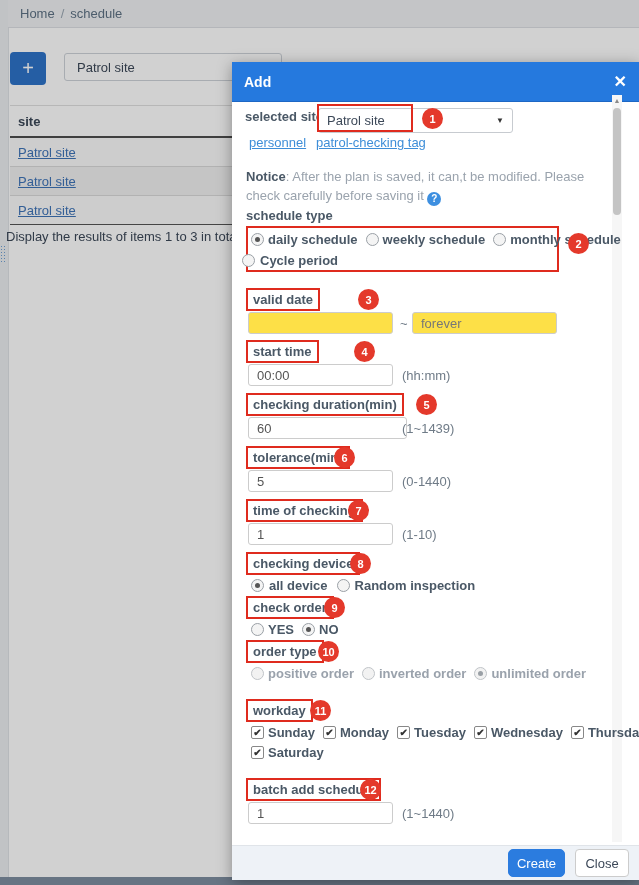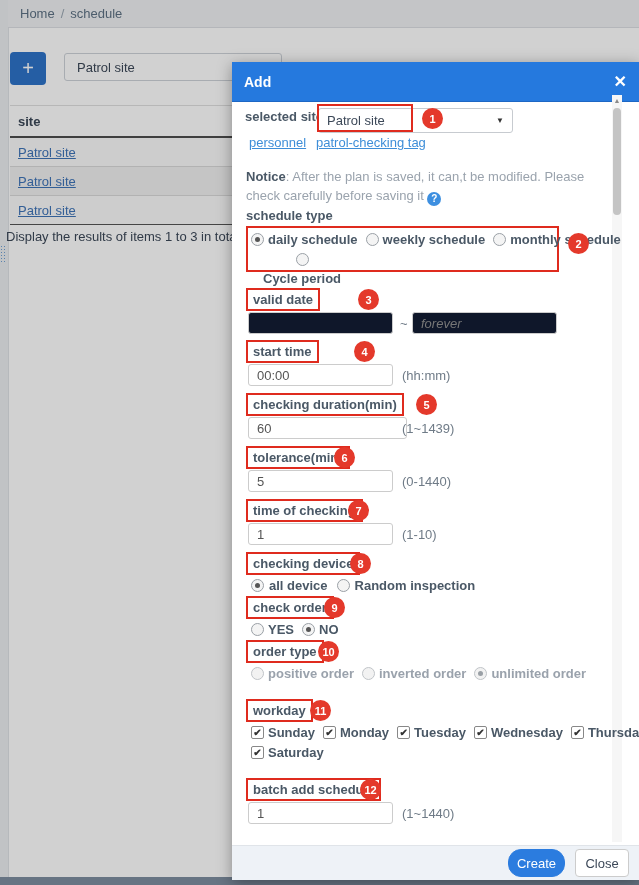--- a/index.html
+++ b/index.html
@@ -39,40 +39,40 @@
     display:flex;align-items:center;justify-content:space-between;padding:0 12px;box-sizing:border-box;}
   .modal-title{color:#fff;font-size:14px;font-weight:bold;}
   .modal-close{color:#fff;font-size:16px;font-weight:bold;line-height:1;}
   .lbl{font-weight:bold;color:#4a5866;font-size:13px;white-space:nowrap;}
   .redbox{border:2px solid #df2b1e;box-sizing:border-box;}
   .lblbox{display:flex;align-items:center;padding:0 5px;height:23px;}
   .badge{width:21px;height:21px;border-radius:50%;background:#e4392b;color:#fff;font-size:11px;font-weight:bold;
     display:flex;align-items:center;justify-content:center;}
   .inp{border:1px solid #ccc;border-radius:3px;font-size:13px;color:#555;padding:0 8px;height:22px;box-sizing:border-box;
     font-family:"Liberation Sans",sans-serif;background:#fff;}
-  .inp.disabled{background:#0f172a;color:#777;font-style:italic;}
+  .inp.disabled{background:#fde047;color:#777;}
   .hint{color:#6f7b87;font-size:13px;}
   .blue-link{color:#3e8ed8;font-size:13px;text-decoration:underline;}
   .notice-text{font-size:13px;color:#9aa3ad;line-height:19px;}
   .help-icon{display:inline-flex;width:14px;height:14px;border-radius:50%;background:#3d8fe0;color:#fff;
     font-size:10px;font-weight:bold;align-items:center;justify-content:center;vertical-align:-2px;}
   .opt-row{display:flex;align-items:center;gap:5px;font-size:13px;font-weight:bold;color:#4a5866;}
   .radio{width:13px;height:13px;border-radius:50%;border:1px solid #9aa0a6;background:#f4f4f4;box-sizing:border-box;position:relative;flex:none;}
   .radio.checked::after{content:"";position:absolute;left:3px;top:3px;width:5px;height:5px;border-radius:50%;background:#555;}
   .radio.dim{border-color:#c0c4c8;background:#f2f2f2;}
   .radio.dim.checked::after{background:#9aa0a6;}
   .dimtxt{color:#9aa2ac;}
   .checkbox{width:13px;height:13px;border:1px solid #888;border-radius:2px;background:#fff;box-sizing:border-box;
     display:inline-flex;align-items:center;justify-content:center;flex:none;}
   .checkbox.checked::after{content:"\2714";font-size:10px;color:#333;line-height:1;}
   .select-box{border:1px solid #c7cbd0;border-radius:3px;background:#fff;display:flex;align-items:center;}
   .select-arrow{font-size:8px;color:#333;}
   .footer{position:absolute;left:0;top:783px;width:407px;height:35px;background:#eef2f7;border-top:1px solid #e0e4e9;
     display:flex;align-items:center;justify-content:flex-end;gap:10px;padding-right:10px;box-sizing:border-box;}
-  .btn-create{width:55px;height:26px;background:#2b7cdf;border:1px solid #2b7cdf;border-radius:13px;color:#fff;font-size:13px;
+  .btn-create{width:55px;height:26px;background:#2b7cdf;border:1px solid #2b7cdf;border-radius:5px;color:#fff;font-size:13px;
     display:flex;align-items:center;justify-content:center;}
   .btn-close{width:52px;height:26px;background:#fff;border:1px solid #ccc;border-radius:4px;color:#3c4858;font-size:13px;
     display:flex;align-items:center;justify-content:center;}
   .sb-track{position:absolute;left:380px;top:33px;width:10px;height:747px;background:#f6f6f6;}
   .sb-up{position:absolute;left:380px;top:33px;width:10px;height:10px;color:#8a8a8a;font-size:7px;display:flex;align-items:center;justify-content:center;}
   .sb-thumb{position:absolute;left:381px;top:46px;width:8px;height:107px;background:#c4c4c4;border-radius:4px;}
 </style>
 </head>
 <body>
 
@@ -140,21 +140,21 @@
   <span class="abs lbl" style="left:14px;top:146px;">schedule type</span>
   <div class="abs redbox" style="left:14px;top:164px;width:313px;height:46px;"></div>
   <div class="abs opt-row" style="left:19px;top:170px;gap:4px;">
     <span class="radio checked"></span>
     <span>daily schedule</span>
     <span class="radio" style="margin-left:4px;"></span>
     <span>weekly schedule</span>
     <span class="radio" style="margin-left:4px;"></span>
     <span>monthly schedule</span>
   </div>
-  <div class="abs opt-row" style="left:31px;top:191px;flex-direction:column;">
+  <div class="abs opt-row" style="left:10px;top:191px;">
     <span class="radio"></span>
     <span>Cycle period</span>
   </div>
   <div class="abs badge" style="left:336px;top:171px;">2</div>
 
   <div class="abs redbox lblbox" style="left:14px;top:226px;">
     <span class="lbl">valid date</span>
   </div>
   <div class="abs badge" style="left:126px;top:227px;">3</div>
   <input class="abs inp disabled" style="left: 16px; top: 250px; width: 145px;" value="">

